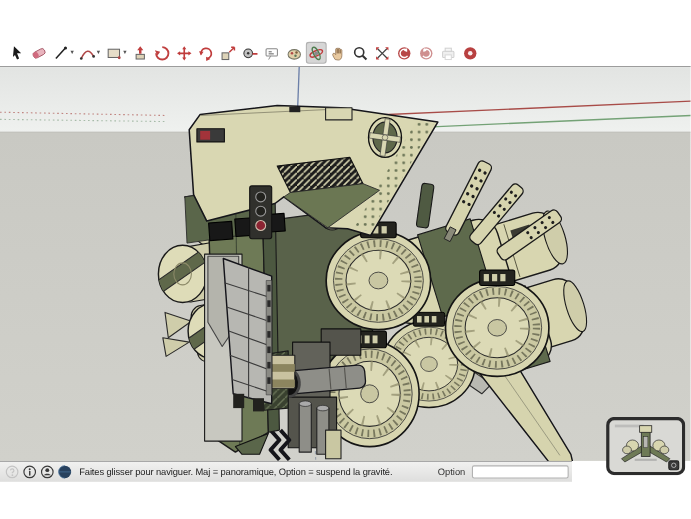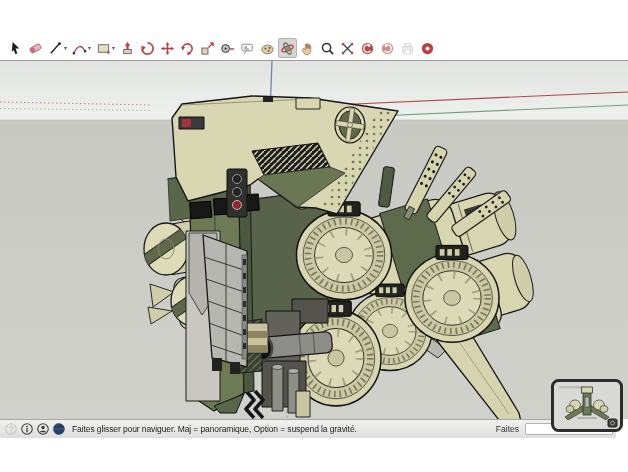--- a/index.html
+++ b/index.html
@@ -9,21 +9,21 @@
   .toolbar{height:24px;background:#ffffff;display:flex;align-items:center;padding-left:6px}
   .tbtn{height:20px;display:flex;align-items:center;justify-content:center;border-radius:3px;
         padding:0 2px;margin-right:1px;cursor:pointer}
   .tbtn.active{background:#d6d6d6;box-shadow:inset 0 0 0 1px #b2b2b2}
   .tbtn.disabled{opacity:.45}
   .ticon{width:15px;height:15px;display:block}
   .caret{font-size:6px;color:#555;margin-left:1px;line-height:1}
   .canvas{position:absolute;top:60px;left:0;width:628px;height:359px;border-top:1px solid #9c9c9c;
           box-sizing:border-box;cursor:grab}
   .canvas svg{display:block}
-  .statusbar{position:absolute;top:419px;left:0;width:616px;height:19px;box-sizing:border-box;
+  .statusbar{position:absolute;top:419px;left:0;width:520px;height:19px;box-sizing:border-box;
              background:linear-gradient(#f1f1f0,#dededd);border-top:1px solid #a8a8a8;
              display:flex;align-items:center;padding:0 3px;font-size:8.5px;color:#222;z-index:2}
   .sbicon{width:14px;height:14px;margin:0 1px;display:block}
   .hint{margin-left:5px;white-space:nowrap;letter-spacing:-0.1px}
   .spacer{flex:1}
   .measure-label{color:#333;margin-right:6px}
   .measure-input{width:88px;height:12px;border:1px solid #b2b2b2;border-radius:2px;background:#fff;
                  font-size:8.5px;padding:0 2px;box-sizing:border-box;font-family:"Liberation Sans",sans-serif}
   .preview{position:absolute;left:551px;top:379px;width:72px;height:53px;z-index:5;cursor:pointer}
   .bottomstrip{position:absolute;top:438px;left:0;width:628px;height:34px;background:#fff}
@@ -546,21 +546,21 @@
         </svg>
       </span>
       <span>
         <svg class="sbicon" viewBox="0 0 16 16">
           <use href="#icon-sb-globe"></use>
         </svg>
       </span>
     </span>
   <span class="hint">Faites glisser pour naviguer. Maj = panoramique, Option = suspend la gravité.</span>
   <span class="spacer"></span>
-  <span class="measure-label">Faites</span>
+  <span class="measure-label">Option</span>
   <input class="measure-input" value="" style="">
 </div>
 
 <div class="bottomstrip"></div>
 
 <div class="preview">
   <svg width="72" height="53" viewBox="0 0 72 53">
     <rect x="1.5" y="1.5" width="69" height="50" rx="6" fill="#d9d9d5" stroke="#2c2c2c" stroke-width="3"></rect>
     <rect x="8" y="7" width="26" height="2.5" fill="#aaa" opacity="0.6"></rect>
     <g stroke-width="0.6">

